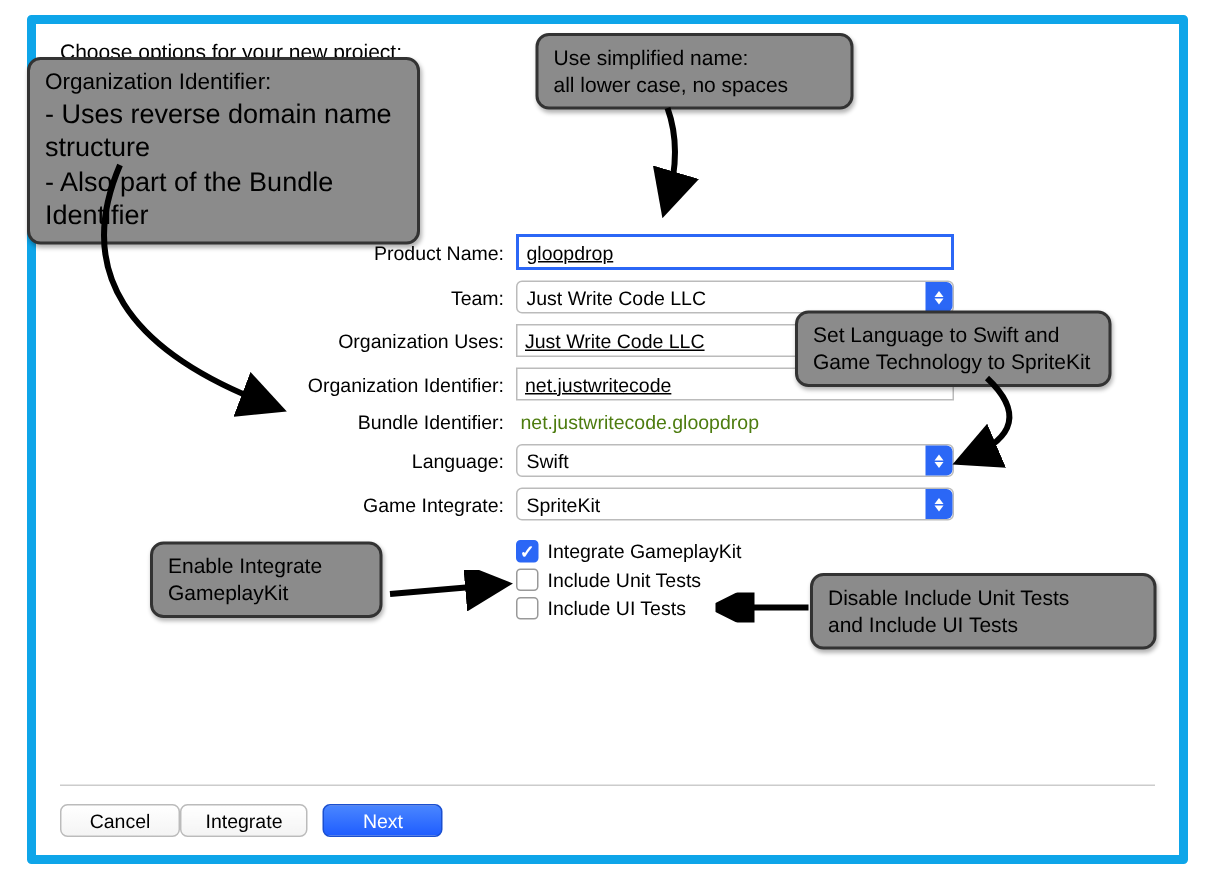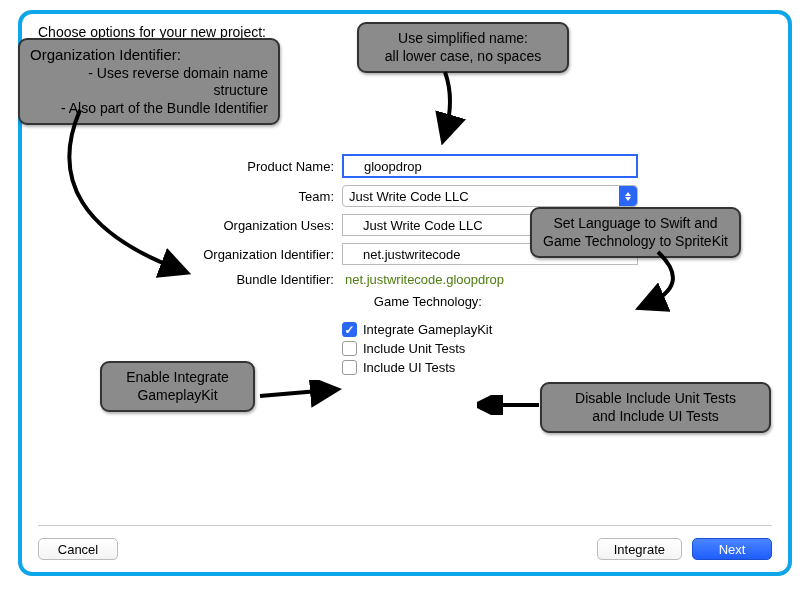--- a/index.html
+++ b/index.html
@@ -11,59 +11,59 @@
       height: 594px;
       position: relative;
       overflow: hidden;
     }
     .dialog {
       position: absolute;
       left: 18px;
       top: 10px;
       right: 18px;
       bottom: 18px;
-      border: 4px solid #0ea5e9;
-      border-radius: 14px;
+      border: 6px solid #0ea5e9;
+      border-radius: 3px;
       background: #fff;
     }
     .header {
       padding: 10px 16px 6px 16px;
       font-size: 14px;
       font-weight: 500;
       color: #000;
     }
     .form-area {
       position: absolute;
       top: 140px;
       left: 0;
       right: 0;
     }
     .row {
       display: flex;
       align-items: center;
       margin-bottom: 7px;
       padding: 0 150px 0 0;
-      justify-content: center;
     }
     .label {
       width: 320px;
       text-align: right;
       padding-right: 8px;
       font-size: 13px;
       color: #000;
     }
     .field { flex: 1; }
     .text-input {
       width: 100%;
       height: 22px;
-      padding: 2px 20px;
+      padding: 2px 5px;
       font-size: 13px;
       border: 1px solid #bbb;
       border-radius: 0;
       background: #fff;
+      text-decoration: underline;
     }
     .text-input.focused {
       border: 2px solid #2b67f6;
       outline: none;
       height: 24px;
     }
     .popup {
       width: 100%;
       height: 22px;
       display: flex;
@@ -129,21 +129,20 @@
       font-size: 12px;
       font-weight: bold;
       line-height: 1;
     }
     .button-bar {
       position: absolute;
       bottom: 12px;
       left: 16px;
       right: 16px;
       display: flex;
-      justify-content: space-between;
     }
     .button-group { display: flex; gap: 10px; }
     .btn {
       min-width: 80px;
       height: 22px;
       padding: 0 16px;
       border: 1px solid #bbb;
       border-radius: 5px;
       background: linear-gradient(#fff, #f4f4f4);
       font-size: 13px;
@@ -167,27 +166,26 @@
     
     .callout {
       position: absolute;
       background: #8b8b8b;
       border: 2px solid #333;
       border-radius: 9px;
       padding: 6px 10px;
       color: #000;
       font-size: 14px;
       line-height: 1.25;
-      text-align: center;
       box-shadow: 1px 2px 3px rgba(0,0,0,0.3);
     }
     .callout .title { font-size: 15px; font-weight: 400; }
     .callout.left-align { text-align: left; }
     .callout ul { list-style: none; }
-    .callout li { font-size: 14px; text-align: right; }
+    .callout li { font-size: 18px; }
     
     .arrow { position: absolute; pointer-events: none; }
   </style>
 </head>
 <body>
 
 <div class="dialog">
   <div class="header">Choose options for your new project:</div>
 
   <div class="form-area">
@@ -223,23 +221,38 @@
       </div>
     </div>
 
     <div class="row">
       <div class="label">Bundle Identifier:</div>
       <div class="field">
         <div class="readonly-value">net.justwritecode.gloopdrop</div>
       </div>
     </div>
 
-
-    <div class="row">
-      <div class="label">Game Technology:</div>
+    <div class="row">
+      <div class="label">Language:</div>
+      <div class="field">
+        <div class="popup">
+          <span>Swift</span>
+          <span class="arrows"></span>
+        </div>
+      </div>
+    </div>
+
+    <div class="row">
+      <div class="label">Game Integrate:</div>
+      <div class="field">
+        <div class="popup">
+          <span>SpriteKit</span>
+          <span class="arrows"></span>
+        </div>
+      </div>
     </div>
 
     <div style="height:6px"></div>
 
     <div class="check-row">
       <div class="checkbox checked"></div>
       <span>Integrate GameplayKit</span>
     </div>
 
     <div class="check-row">

